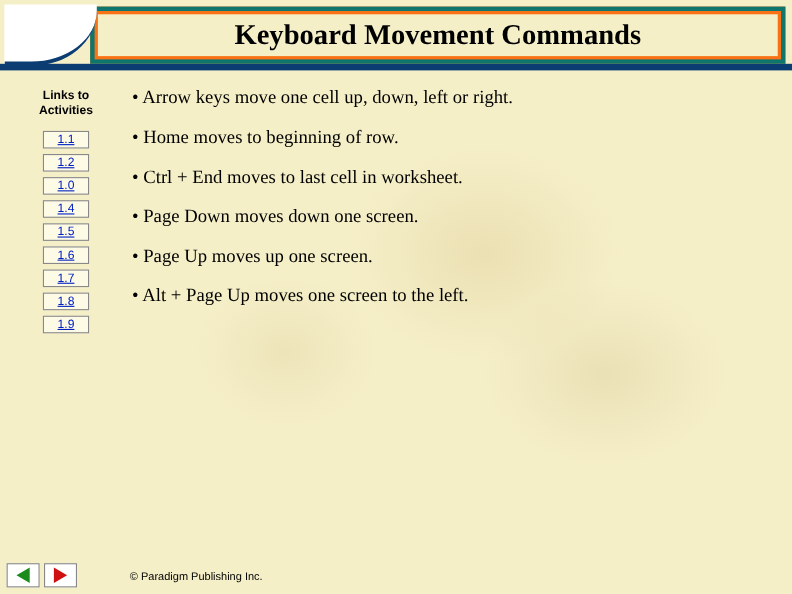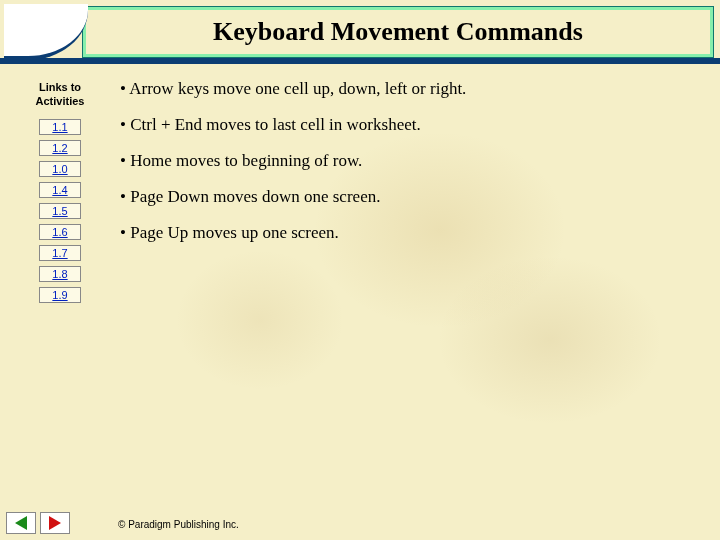--- a/index.html
+++ b/index.html
@@ -18,22 +18,22 @@
       radial-gradient(ellipse 180px 140px at 440px 230px, rgba(180,140,60,0.15), transparent 70%),
       radial-gradient(ellipse 160px 120px at 550px 340px, rgba(160,120,50,0.12), transparent 70%),
       radial-gradient(ellipse 120px 100px at 260px 320px, rgba(170,130,55,0.10), transparent 70%);
   }
   .title-bar {
     position: absolute;
     top: 6px;
     left: 82px;
     right: 6px;
     height: 52px;
-    background: #86efac;
-    border: 1px solid #0f766e;
+    background: #f97316;
+    border: 4px solid #0f766e;
     display: flex;
     align-items: center;
     justify-content: center;
     color: #000;
     text-align: center;
   }
   .title-bar-inner {
     position: absolute;
     top: 3px; left: 3px; right: 3px; bottom: 3px;
     background: #f5efc8;
@@ -169,24 +169,25 @@
   <a class="activity-link">1.4</a>
   <a class="activity-link">1.5</a>
   <a class="activity-link">1.6</a>
   <a class="activity-link">1.7</a>
   <a class="activity-link">1.8</a>
   <a class="activity-link">1.9</a>
 </div>
 
 <div class="content">
   <p class="bullet">• Arrow keys move one cell up, down, left or right.</p>
+  <p class="bullet">• Home moves to beginning of row.</p>
   <p class="bullet">• Ctrl + End moves to last cell in worksheet.</p>
-  <p class="bullet">• Home moves to beginning of row.</p>
   <p class="bullet">• Page Down moves down one screen.</p>
   <p class="bullet">• Page Up moves up one screen.</p>
+  <p class="bullet">• Alt + Page Up moves one screen to the left.</p>
 </div>
 
 <div class="nav-arrows">
   <div class="arrow-btn">
     <div class="arrow-left"></div>
   </div>
   <div class="arrow-btn">
     <div class="arrow-right"></div>
   </div>
 </div>

